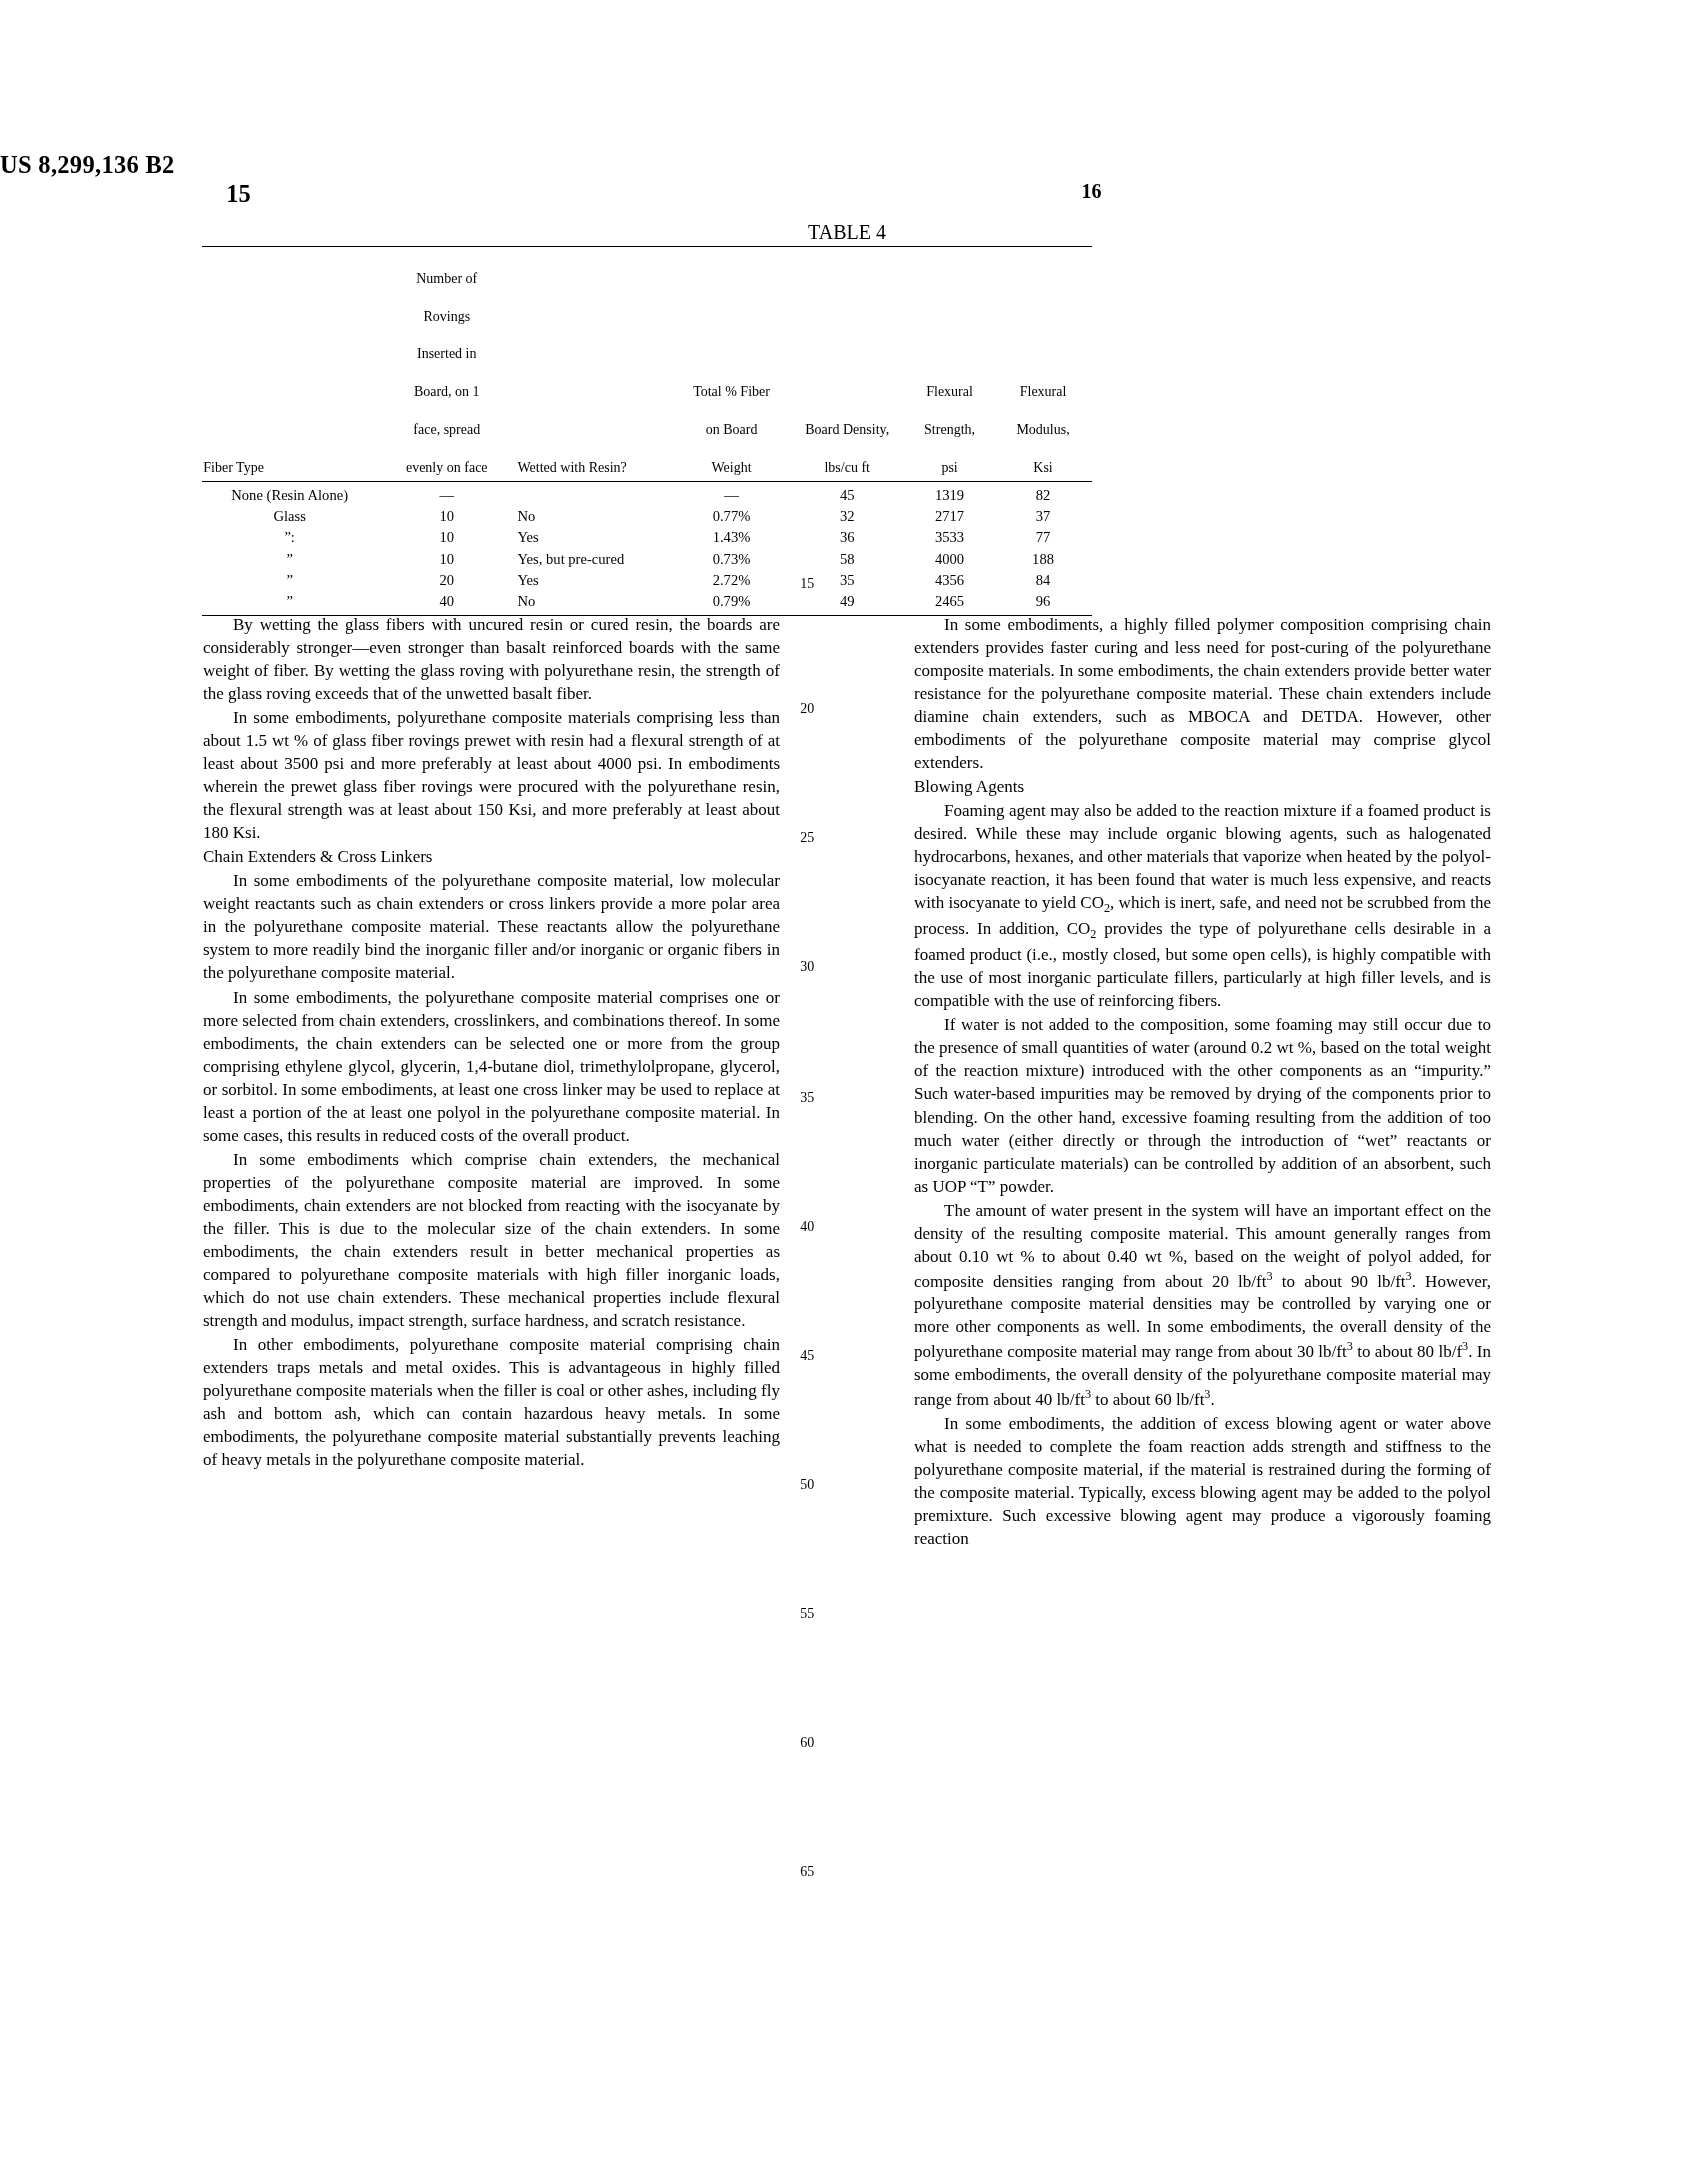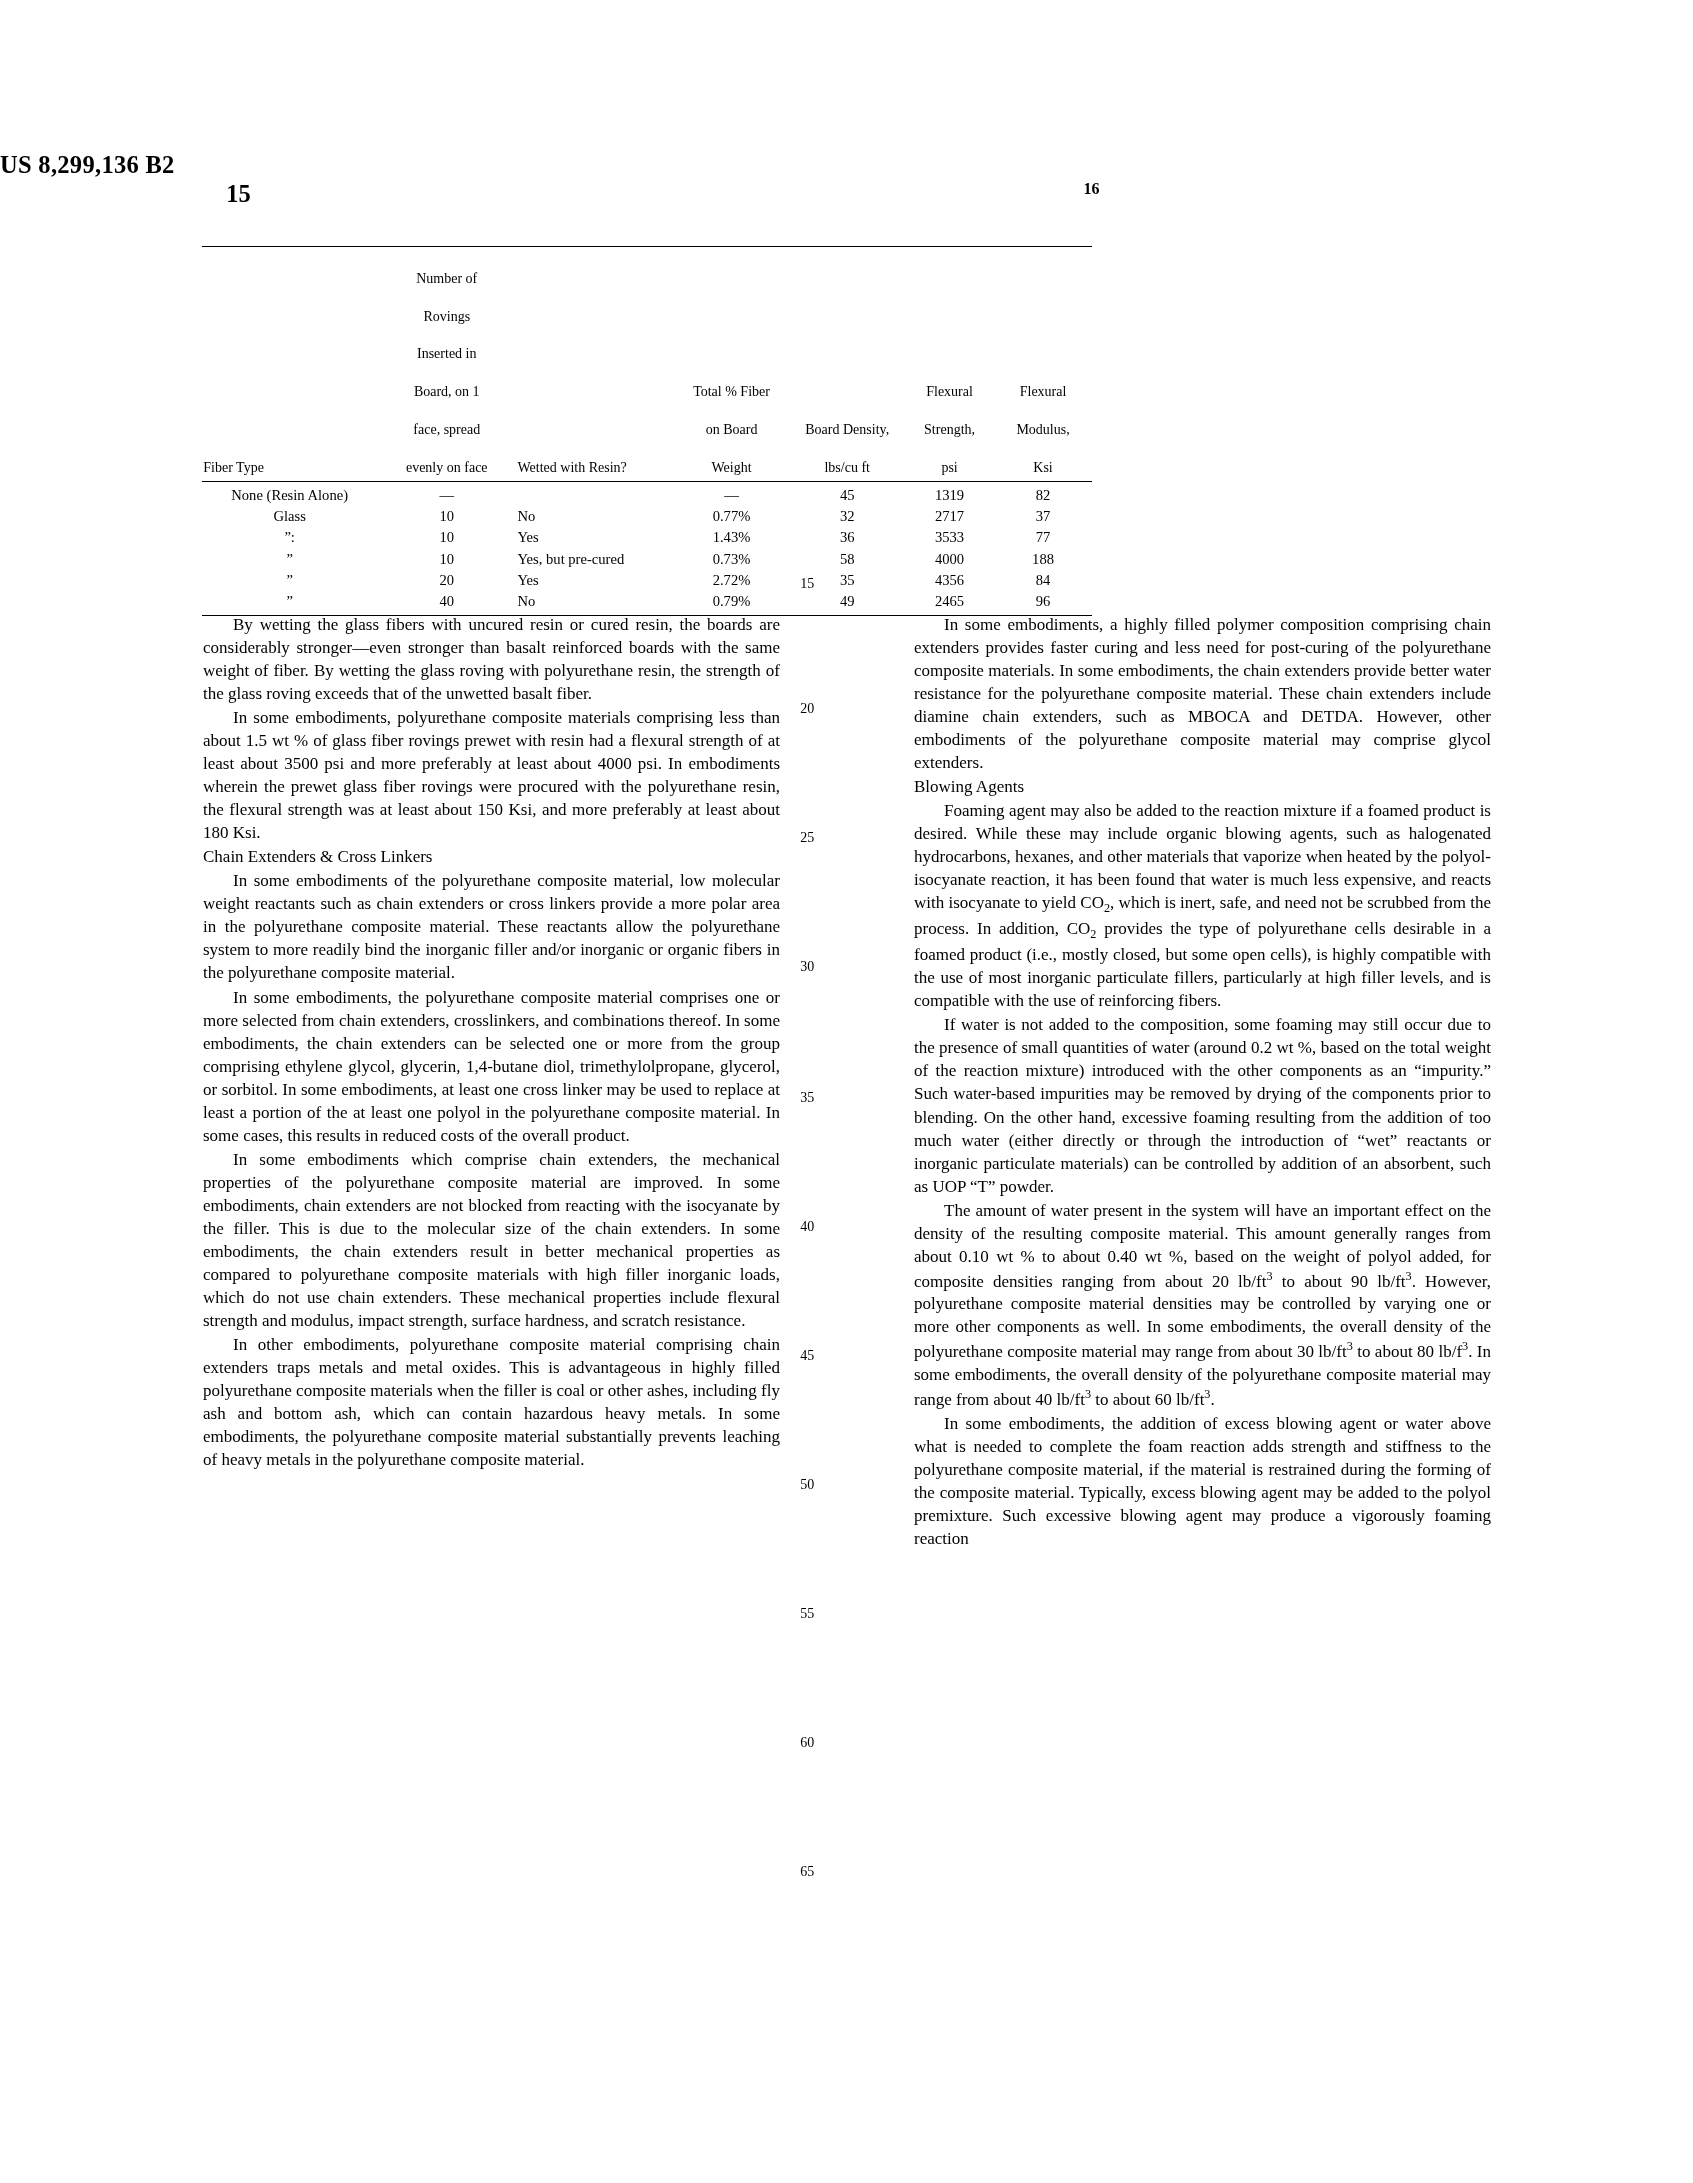--- a/index.html
+++ b/index.html
@@ -41,21 +41,21 @@
     text-align: center;
     font-size: 24.5px;
     font-weight: bold;
   }
   .page-num-right {
     position: absolute;
     top: 180px;
     left: 1065px;
     width: 53px;
     text-align: center;
-    font-size: 16px;
+    font-size: 20px;
     font-weight: bold;
   }
 
   
   .table-title {
     position: absolute;
     top: 221px;
     left: 0;
     width: 1694px;
     text-align: center;
@@ -135,20 +135,21 @@
 </style>
 </head>
 <body>
 
 <div class="page">
 
   <div class="patent-number">US 8,299,136 B2</div>
   <div class="page-num-left">15</div>
   <div class="page-num-right">16</div>
 
+  <div class="table-title">TABLE 4</div>
 
   <div class="table-wrap">
     <div class="rule-top"></div>
     <table class="data">
       <thead>
         <tr>
           <th class="left" style="width:20%">
             <span class="hdr-block">Fiber Type</span>
           </th>
           <th style="width:15%">

